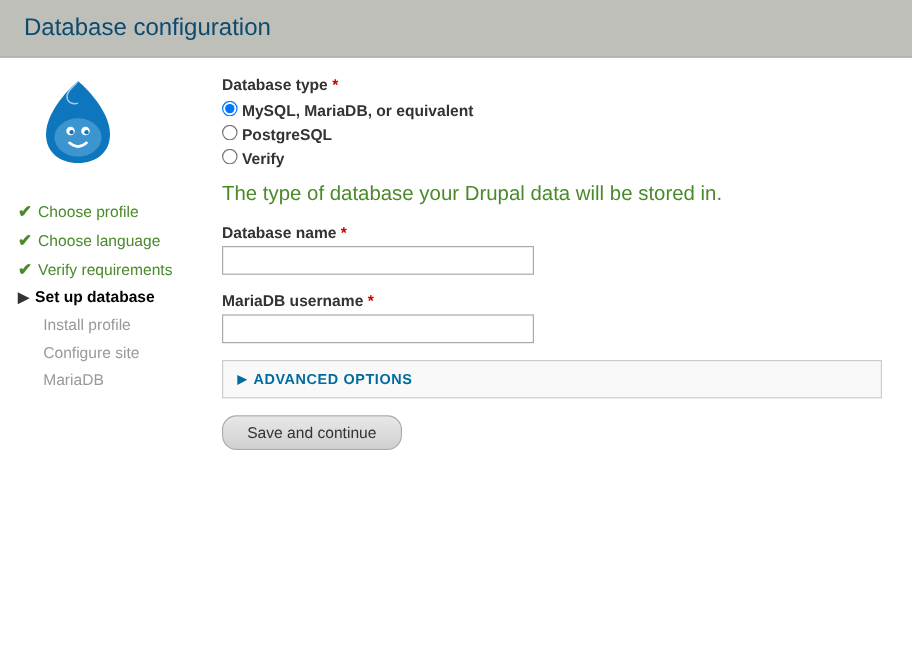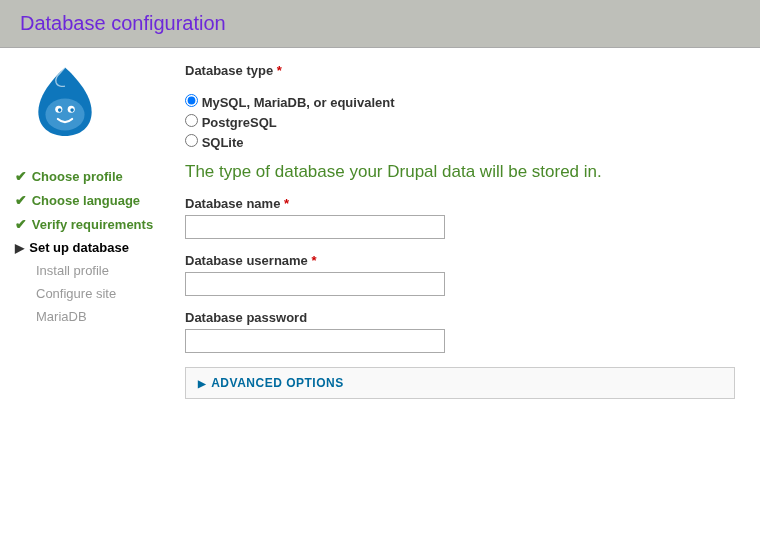--- a/index.html
+++ b/index.html
@@ -15,21 +15,21 @@
 
     .page-header {
       background: #bebfb9;
       padding: 12px 20px;
       border-bottom: 1px solid #aaa;
     }
 
     .page-header h1 {
       font-size: 20px;
       font-weight: normal;
-      color: #6d28d9;
+      color: #0c4a6e;
     }
 
     .main-layout {
       display: flex;
       height: calc(550px - 52px);
     }
 
     
     .sidebar {
       width: 175px;
@@ -80,35 +80,34 @@
     }
 
     .nav-item .arrow-icon {
       color: #333;
       font-size: 12px;
     }
 
     .nav-item a {
       color: #4a8a2a;
       text-decoration: none;
-      font-weight: bold;
     }
 
     
     .main-content {
       flex: 1;
       padding: 15px 20px 15px 10px;
       overflow-y: auto;
     }
 
     .section-label {
       font-weight: bold;
       font-size: 13px;
       color: #333;
-      margin-bottom: 16px;
+      margin-bottom: 6px;
     }
 
     .required-star {
       color: #c00;
     }
 
     
     .db-type-section {
       margin-bottom: 14px;
     }
@@ -275,49 +274,48 @@
         <label>
           <input type="radio" name="db_type" value="mysql" checked="" style="">
           <span>MySQL, MariaDB, or equivalent</span>
         </label>
         <label>
           <input type="radio" name="db_type" value="postgresql" style="">
           <span>PostgreSQL</span>
         </label>
         <label>
           <input type="radio" name="db_type" value="sqlite" style="">
-          <span>SQLite</span>
+          <span>Verify</span>
         </label>
       </div>
       <div class="hint-text">The type of database your Drupal data will be stored in.</div>
     </div>
 
     <div class="form-section">
       <label>
         <span>Database name</span>
         <span class="required-star"> *</span>
       </label>
       <input type="text" name="db_name" style="">
     </div>
 
     <div class="form-section">
       <label>
-        <span>Database username</span>
+        <span>MariaDB username</span>
         <span class="required-star"> *</span>
       </label>
       <input type="text" name="db_username" style="">
     </div>
 
-    <div class="form-section">
-      <label>Database password</label>
-      <input type="password" name="db_password" style="">
-    </div>
 
     <div class="advanced-options">
       <div class="advanced-options-label">
         <span class="tri-icon">▶</span>
         <span>ADVANCED OPTIONS</span>
       </div>
     </div>
 
+    <div>
+      <button class="save-button">Save and continue</button>
+    </div>
 
   </main>
 </div>
 
 </body></html>

